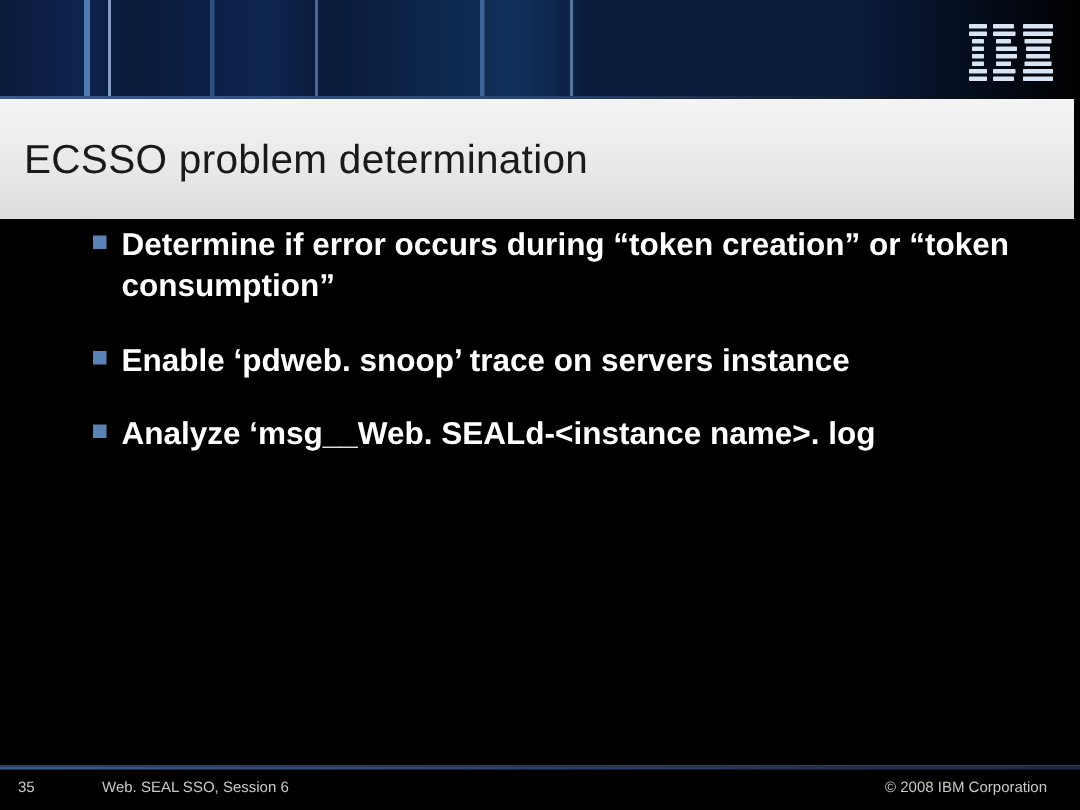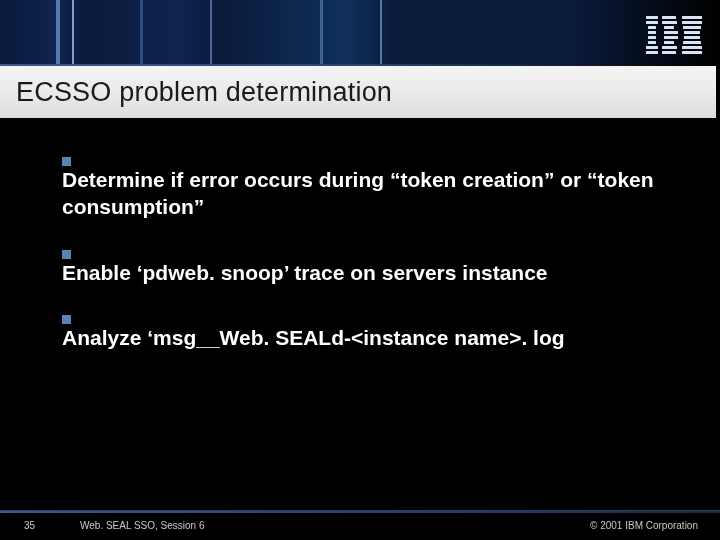--- a/index.html
+++ b/index.html
@@ -46,21 +46,21 @@
     display: flex; flex-direction: column; gap: 2px;
   }
   .logo .seg {
     height: 3px;
     background: #d8e4f4;
     border-radius: 0.5px;
   }
   .title-band {
     position: absolute;
     top: 66px; left: 0; right: 4px;
-    height: 52px;
+    height: 80px;
     background: linear-gradient(to bottom, #f4f4f4 0%, #e8e8e8 60%, #dcdcdc 100%);
     display: flex;
     align-items: center;
     padding-left: 16px;
   }
   .title-band h1 {
     font-size: 27px;
     font-weight: 400;
     color: #1a1a1a;
     letter-spacing: 0.2px;
@@ -68,21 +68,20 @@
   .content {
     position: absolute;
     top: 150px;
     left: 62px;
     right: 30px;
   }
   .bullet {
     display: flex;
     align-items: flex-start;
     margin-bottom: 22px;
-    flex-direction: column;
   }
   .bullet .sq {
     width: 9px; height: 9px;
     background: #5a82b4;
     margin-top: 7px;
     margin-right: 10px;
     flex: 0 0 auto;
   }
   .bullet .txt {
     color: #ffffff;
@@ -101,22 +100,22 @@
   .footer::before {
     content: "";
     position: absolute;
     left: 0; right: 0; top: 0;
     height: 2px;
     background: linear-gradient(to right, #3a5a90 0%, #1a2a44 100%);
   }
   .footer .slide-no {
     color: #c8c8c8;
     font-size: 10px;
-    padding-left: 24px;
-    width: 80px;
+    padding-left: 12px;
+    width: 68px;
   }
   .footer .session {
     color: #c8c8c8;
     font-size: 10px;
   }
   .footer .copy {
     color: #c8c8c8;
     font-size: 10px;
     margin-left: auto;
     padding-right: 22px;
@@ -183,14 +182,14 @@
   </div>
   <div class="bullet">
     <div class="sq"></div>
     <div class="txt">Analyze ‘msg__Web. SEALd-&lt;instance name&gt;. log</div>
   </div>
 </div>
 
 <div class="footer">
   <div class="slide-no">35</div>
   <div class="session">Web. SEAL SSO, Session 6</div>
-  <div class="copy">© 2001 IBM Corporation</div>
+  <div class="copy">© 2008 IBM Corporation</div>
 </div>
 
 </body></html>

